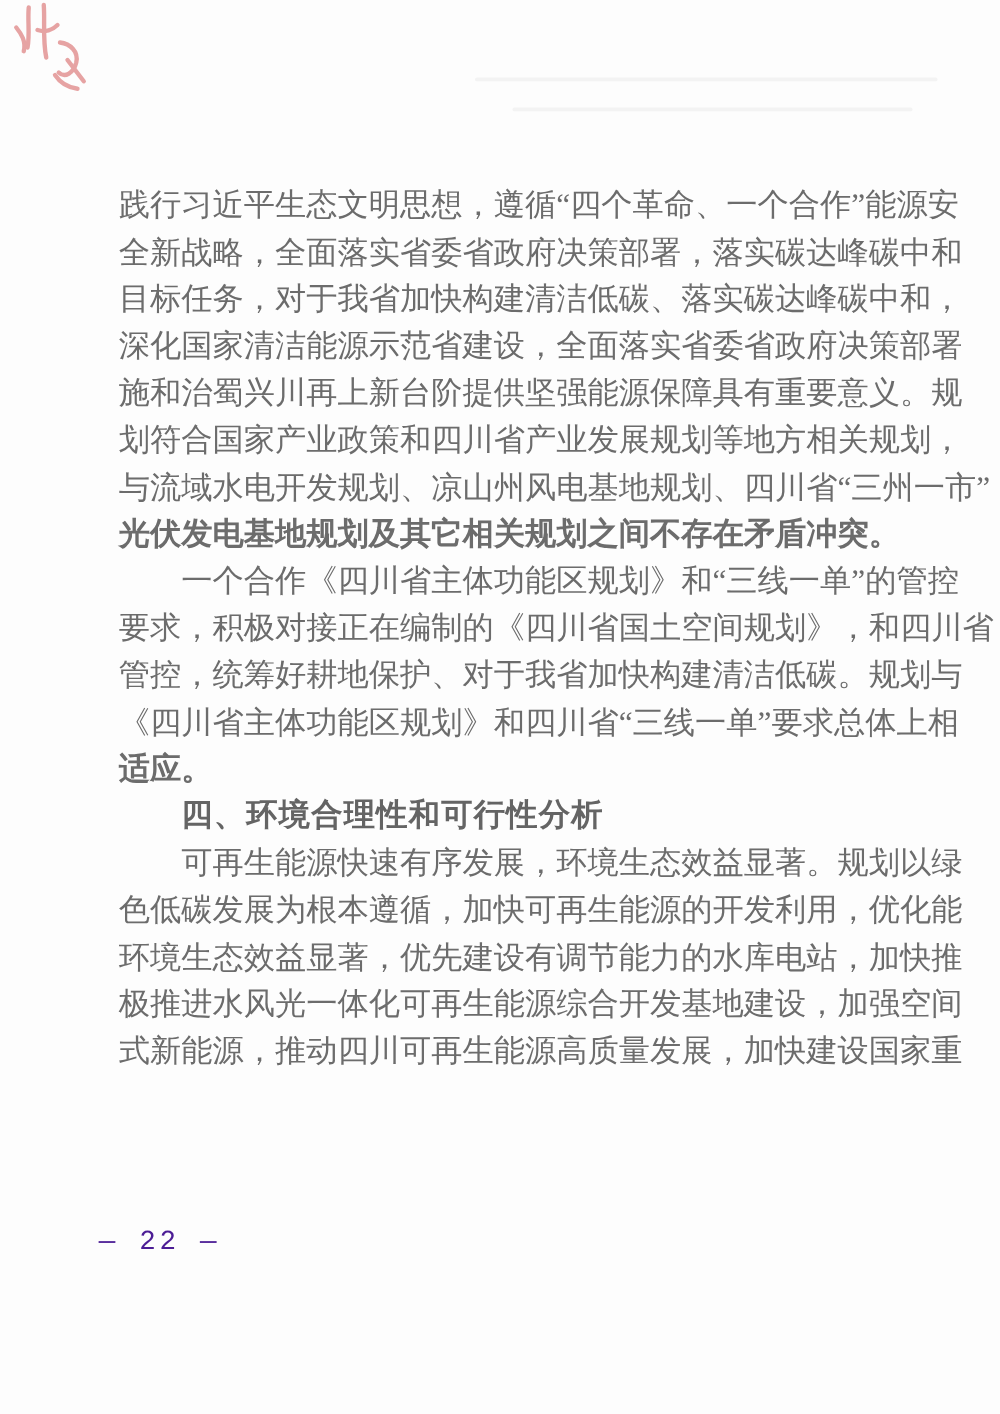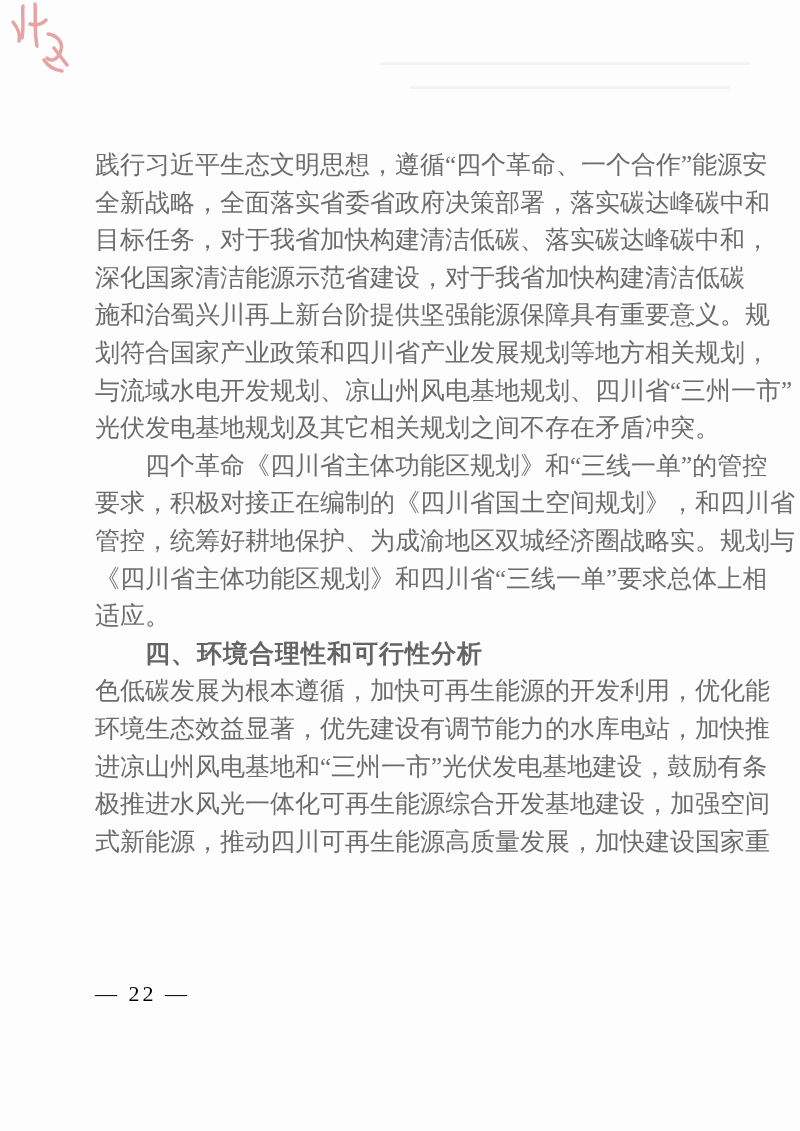--- a/index.html
+++ b/index.html
@@ -47,39 +47,41 @@
     color: #6c6c6c;
     text-align: justify;
     text-align-last: justify;
     text-justify: inter-character;
     white-space: nowrap;
     overflow: visible;
   }
   .line.end {
     text-align: center;
     text-align-last: left;
+    font-weight: bold;
   }
   .line.indent {
     text-indent: 2em;
   }
   .line.heading {
-    font-family: Liberation Sans, sans-serif;
+    font-family: Liberation Mono, monospace;
     font-weight: 700;
     color: #646464;
     text-align: left;
     text-align-last: left;
     letter-spacing: 1px;
   }
   .footer {
     position: absolute;
-    left: 95px;
+    left: 79px;
     top: 981px;
     font-size: 22px;
-    color: #000000;
+    color: #4c1d95;
     letter-spacing: 3px;
+    font-family: Liberation Mono, monospace;
   }
 </style>
 </head>
 <body>
 
 <div class="page">
 
   <div class="scan-streak streak-a"></div>
   <div class="scan-streak streak-b"></div>
 
@@ -96,49 +98,49 @@
   </svg>
 
   <div class="doc-body">
 
       <div class="line full">践行习近平生态文明思想，遵循“四个革命、一个合作”能源安</div>
 
       <div class="line full">全新战略，全面落实省委省政府决策部署，落实碳达峰碳中和</div>
 
       <div class="line full">目标任务，对于我省加快构建清洁低碳、落实碳达峰碳中和，</div>
 
-      <div class="line full">深化国家清洁能源示范省建设，对于我省加快构建清洁低碳</div>
+      <div class="line full">深化国家清洁能源示范省建设，全面落实省委省政府决策部署</div>
 
       <div class="line full">施和治蜀兴川再上新台阶提供坚强能源保障具有重要意义。规</div>
 
       <div class="line full">划符合国家产业政策和四川省产业发展规划等地方相关规划，</div>
 
       <div class="line full">与流域水电开发规划、凉山州风电基地规划、四川省“三州一市”</div>
 
       <div class="line end">光伏发电基地规划及其它相关规划之间不存在矛盾冲突。</div>
 
-      <div class="line full indent">四个革命《四川省主体功能区规划》和“三线一单”的管控</div>
+      <div class="line full indent">一个合作《四川省主体功能区规划》和“三线一单”的管控</div>
 
       <div class="line full">要求，积极对接正在编制的《四川省国土空间规划》，和四川省</div>
 
-      <div class="line full">管控，统筹好耕地保护、为成渝地区双城经济圈战略实。规划与</div>
+      <div class="line full">管控，统筹好耕地保护、对于我省加快构建清洁低碳。规划与</div>
 
       <div class="line full">《四川省主体功能区规划》和四川省“三线一单”要求总体上相</div>
 
       <div class="line end">适应。</div>
 
       <div class="line heading indent">四、环境合理性和可行性分析</div>
 
+      <div class="line full indent">可再生能源快速有序发展，环境生态效益显著。规划以绿</div>
 
       <div class="line full">色低碳发展为根本遵循，加快可再生能源的开发利用，优化能</div>
 
 
       <div class="line full">环境生态效益显著，优先建设有调节能力的水库电站，加快推</div>
 
-      <div class="line full">进凉山州风电基地和“三州一市”光伏发电基地建设，鼓励有条</div>
 
 
       <div class="line full">极推进水风光一体化可再生能源综合开发基地建设，加强空间</div>
 
       <div class="line full">式新能源，推动四川可再生能源高质量发展，加快建设国家重</div>
     </div>
 
   <div class="footer">— 22 —</div>
 
 </div>

